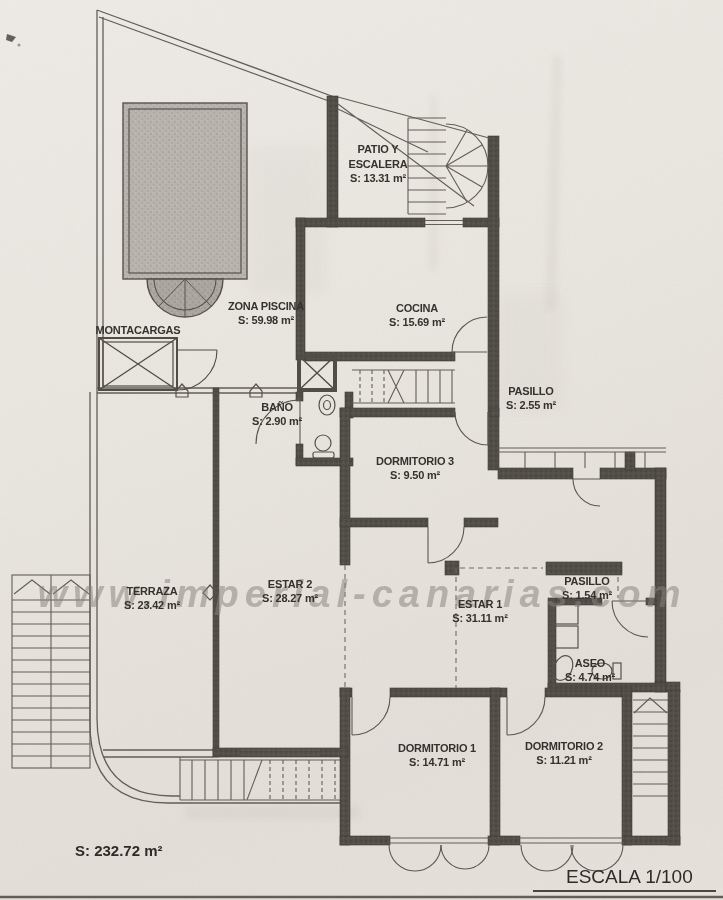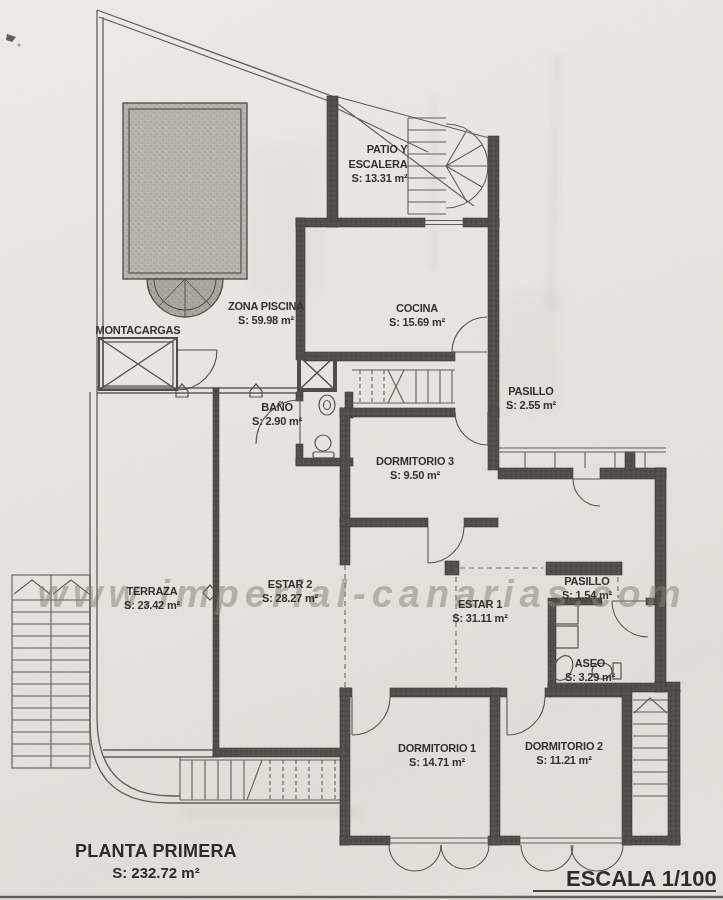--- a/index.html
+++ b/index.html
@@ -19,25 +19,25 @@
     position:absolute;left:362px;top:573px;transform:translateX(-50%);z-index:4;
     font-weight:bold;font-size:38px;letter-spacing:6px;white-space:nowrap;
     color:rgba(136,130,120,0.52);pointer-events:none;font-style:italic;
   }
   .lbl{
     position:absolute;transform:translateX(-50%);z-index:5;text-align:center;
     font-weight:bold;font-size:11px;line-height:13.5px;letter-spacing:-0.2px;
     color:#35322d;white-space:nowrap;
   }
   .lbl span{display:block;}
-  .lbl-3{line-height:14.5px;text-align:right;}
+  .lbl-3{line-height:14.5px;}
   .title-block{position:absolute;left:75px;top:841px;z-index:5;color:#2f2c28;}
   .title-block .t1{display:block;font-weight:bold;font-size:18px;letter-spacing:.2px;line-height:1.2;}
   .title-block .t2{display:block;font-weight:bold;font-size:15px;line-height:1.3;text-align:center;}
-  .escala{position:absolute;left:566px;top:866px;z-index:5;color:#2f2c28;font-weight:bold;font-size:22px;white-space:nowrap;}
+  .escala{position:absolute;left:566px;top:866px;z-index:5;color:#2f2c28;font-weight:normal;font-size:19px;white-space:nowrap;}
 </style>
 </head>
 <body>
 
 <div class="page">
 
   <div class="ghost g1"></div>
   <div class="ghost g2"></div>
   <div class="ghost g3"></div>
   <div class="ghost g4"></div>
@@ -278,30 +278,29 @@
   <div class="lbl" style="left:480px;top:598px">
     <span>ESTAR 1</span>
     <span>S: 31.11 m²</span>
   </div>
   <div class="lbl" style="left:587px;top:575px">
     <span>PASILLO</span>
     <span>S: 1.54 m²</span>
   </div>
   <div class="lbl" style="left:590px;top:657px">
     <span>ASEO</span>
-    <span>S: 3.29 m²</span>
+    <span>S: 4.74 m²</span>
   </div>
   <div class="lbl" style="left:437px;top:742px">
     <span>DORMITORIO 1</span>
     <span>S: 14.71 m²</span>
   </div>
   <div class="lbl" style="left:564px;top:740px">
     <span>DORMITORIO 2</span>
     <span>S: 11.21 m²</span>
   </div>
 
   <div class="title-block">
-    <span class="t1">PLANTA PRIMERA</span>
     <span class="t2">S: 232.72 m²</span>
   </div>
   <div class="escala">ESCALA 1/100</div>
 
 </div>
 
 </body></html>

